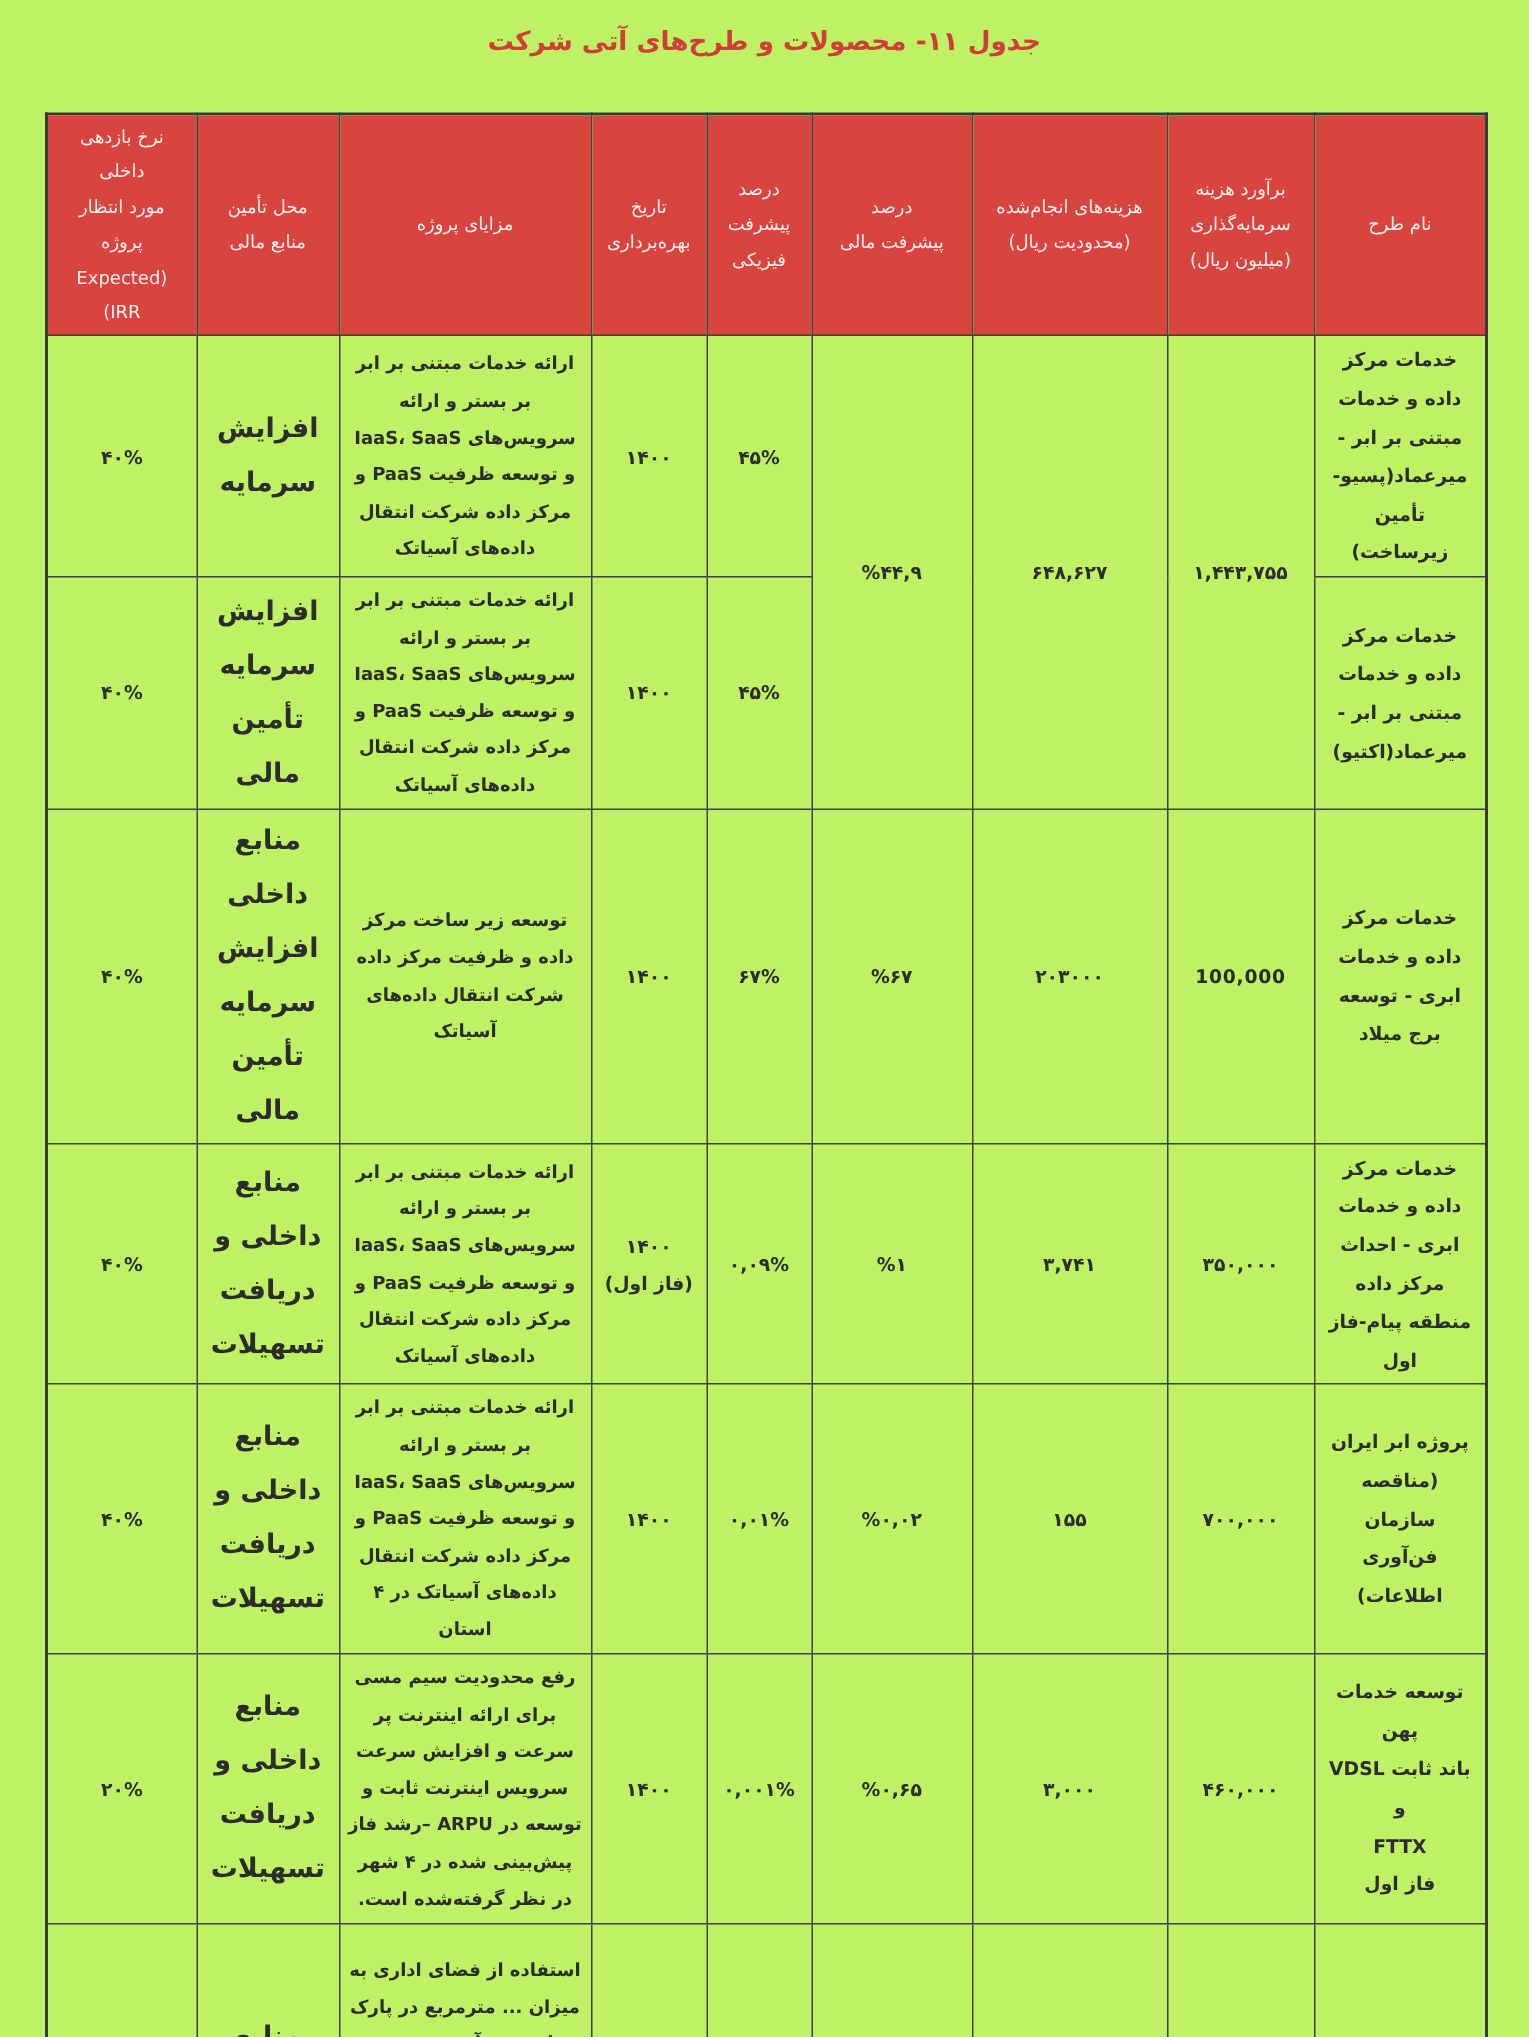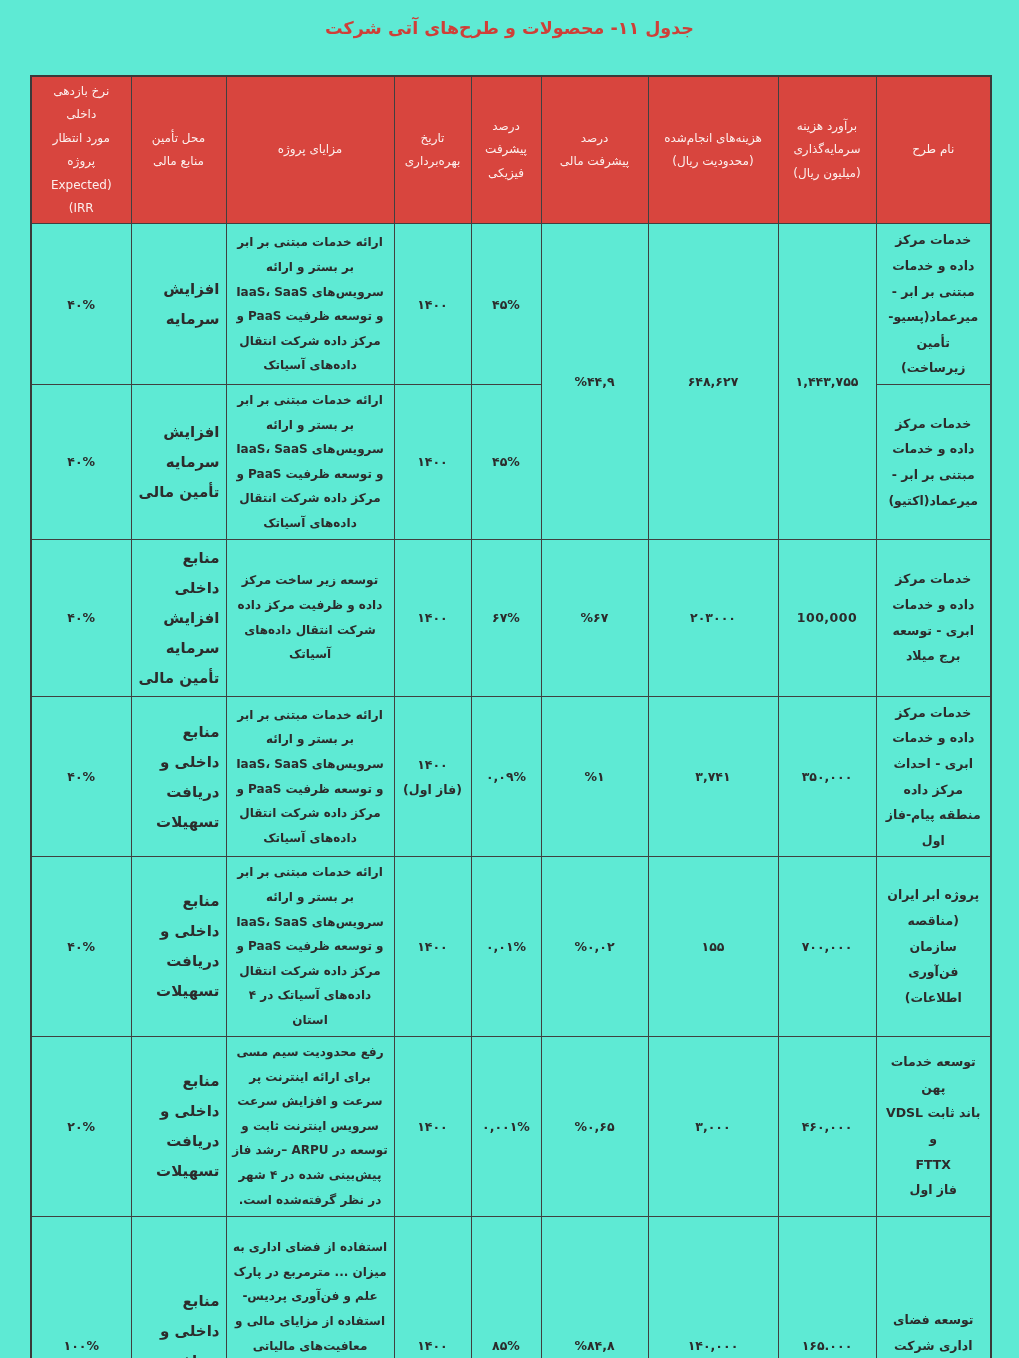--- a/index.html
+++ b/index.html
@@ -4,21 +4,21 @@
 <style>
   html,body { margin:0; padding:0; }
   body {
     background:#ffffff;
     font-family:"DejaVu Sans", sans-serif;
   }
   .page {
     position:relative;
     width:1019px;
     height:1358px;
-    background:#5eead4;
+    background:#bef264;
     overflow:hidden;
   }
   .doc-title {
     position:absolute;
     top:18px;
     left:0;
     width:100%;
     text-align:center;
     color:#cf3f38;
     font-size:17.5px;
@@ -60,21 +60,21 @@
   }
   .projects td {
     color:#2c2c2c;
     font-size:12.5px;
     font-weight:bold;
     line-height:2.0;
   }
   .projects td.name { font-size:12.5px; line-height:2.05; }
   .projects td.ben  { font-size:12px;   line-height:2.05; padding:3px 4px;margin-top:12px; }
   .projects td.num  { font-size:12.5px; letter-spacing:0.5px; }
-  .projects td.src  { font-size:15px;text-align:right; }
+  .projects td.src  { font-size:18px; }
 </style>
 </head>
 <body>
 
 <div class="page">
 
   <div class="doc-title">جدول ۱۱- محصولات و طرح‌های آتی شرکت</div>
 
   <table class="projects" dir="rtl">
     <colgroup>

